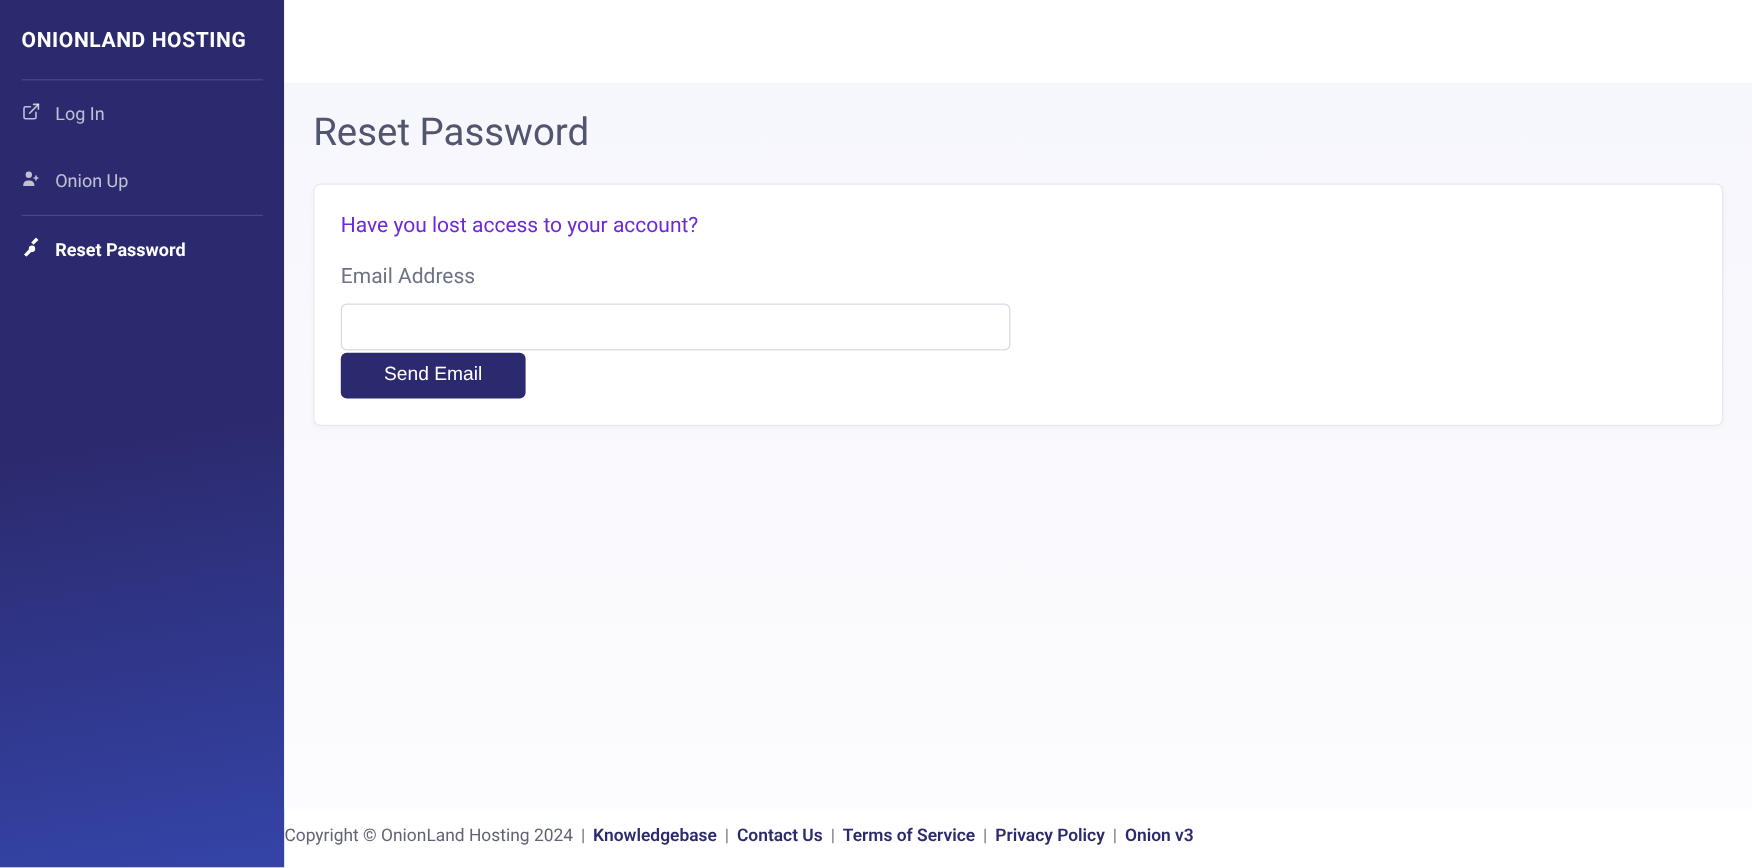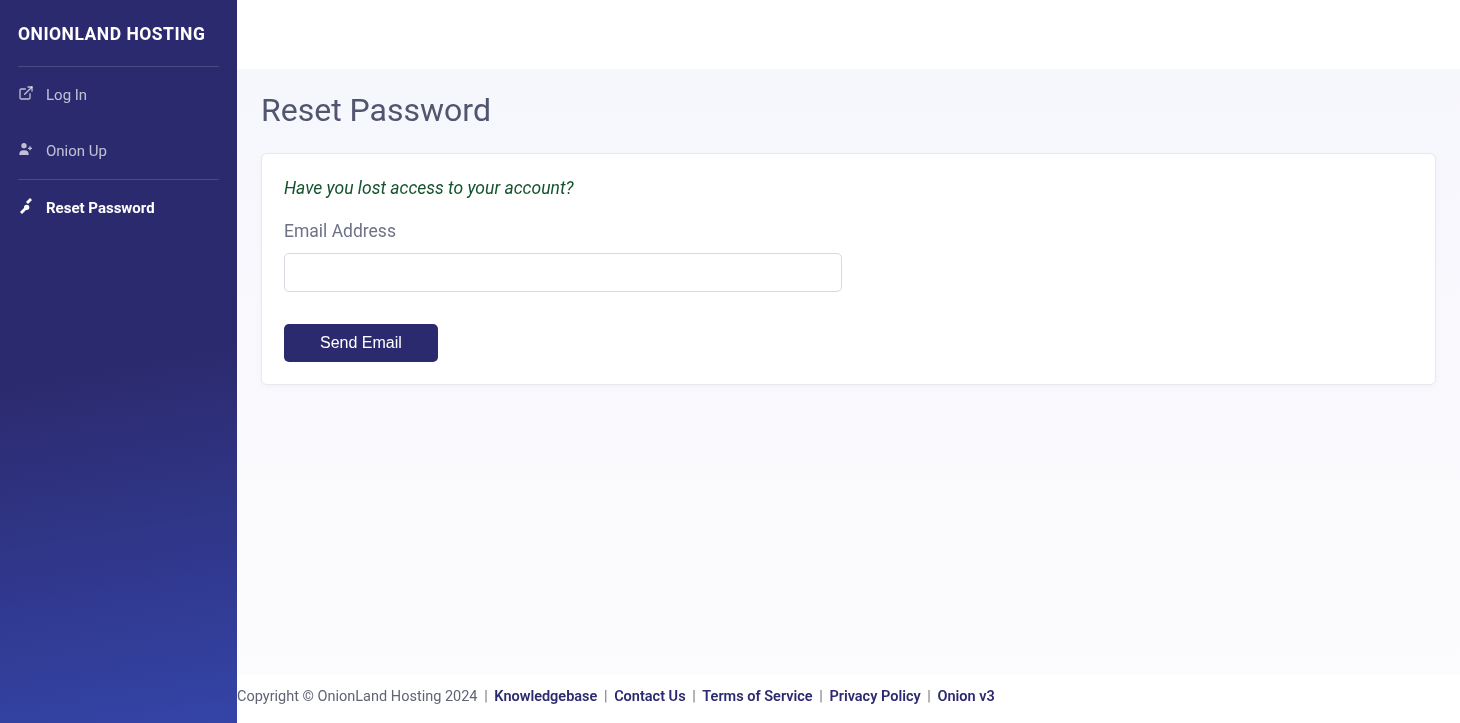--- a/index.html
+++ b/index.html
@@ -88,45 +88,44 @@
       border-bottom: 1px solid #e6e9ef;
       font-size: 16px;
       font-weight: 700;
       color: #2c2a6e;
     }
     .card-body {
       padding: 22px;
     }
     .lead-text {
       font-size: 17.5px;
-      color: #14532d;
+      color: #6d28d9;
       margin-bottom: 20px;
       line-height: 1.4;
-      font-style: italic;
     }
     .field-label {
       font-size: 17.5px;
       color: #6d7287;
       margin-bottom: 12px;
       display: block;
       margin-top: 18px;
     }
     .text-input {
       width: 558px;
       max-width: 100%;
       height: 39px;
       border: 1px solid #d6d9e4;
       border-radius: 5px;
       padding: 8px 12px;
       font-size: 15px;
       color: #333;
       background: #ffffff;
     }
     .btn-primary {
-      margin-top: 32px;
+      margin-top: 2px;
       background: #2c2a6e;
       color: #ffffff;
       border: none;
       border-radius: 5px;
       padding: 10px 36px;
       font-size: 16px;
       cursor: pointer;
       font-weight: 400;
     }
     .footer {

